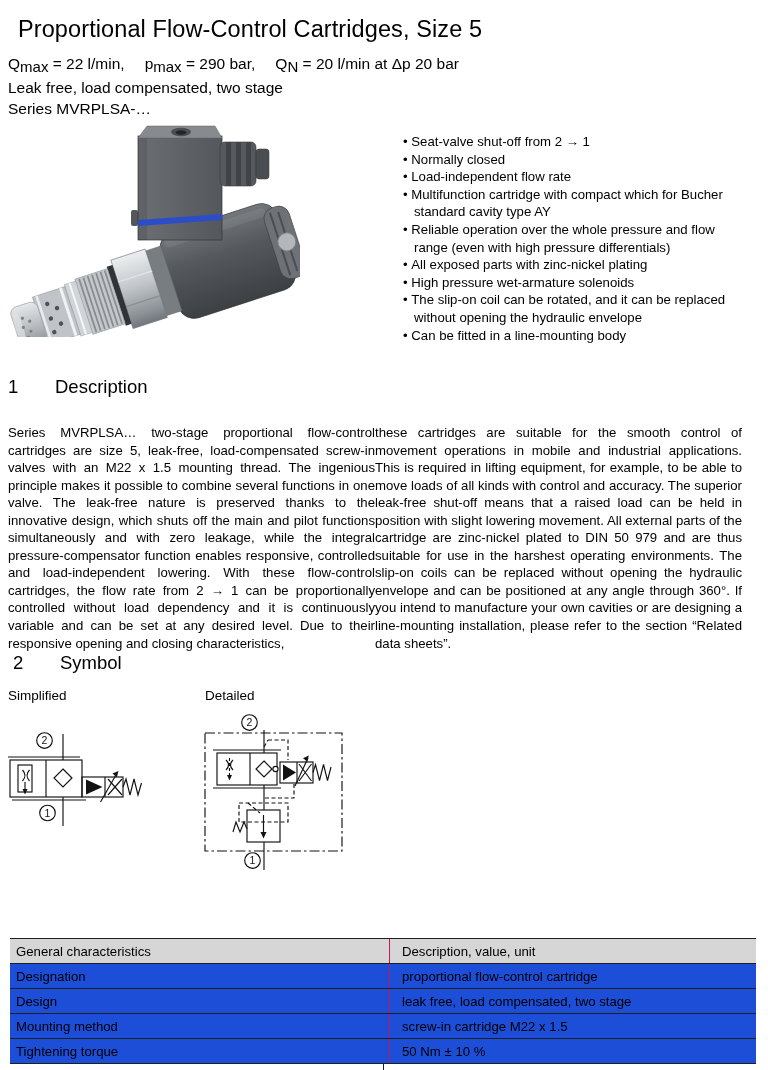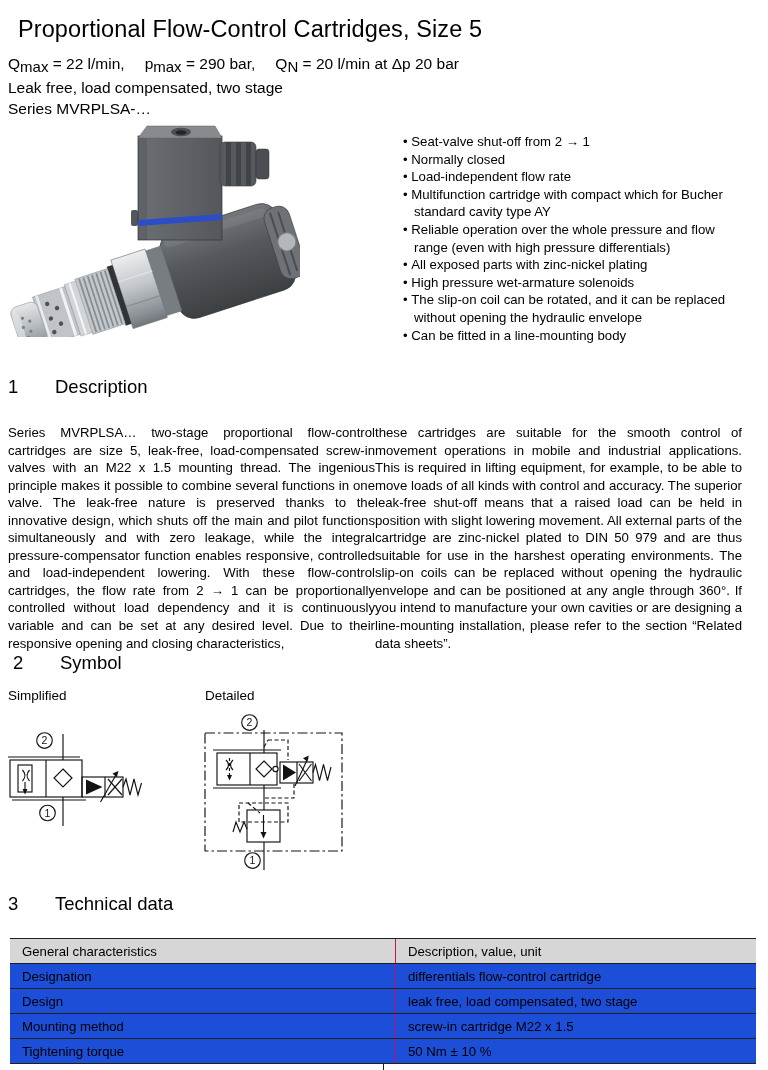--- a/index.html
+++ b/index.html
@@ -37,21 +37,21 @@
   .sym-label { font-size:13.5px; }
 
   
   .ttable { left:10px; top:938px; width:746px; border-collapse:collapse; table-layout:fixed; }
   .ttable th, .ttable td {
     font-size:13.2px; font-weight:400; text-align:left; vertical-align:middle;
     border-top:1px solid #1f1f1f; border-bottom:1px solid #1f1f1f; padding:0;
   }
   .ttable th { background:#d6d6d6; height:24px; }
   .ttable td { height:24px; background:#1d4ed8; }
-  .ttable .c1 { width:373px; padding-left:12px; }
+  .ttable .c1 { width:373px; padding-left:6px; }
   .ttable .c2 { border-left:1px solid #be185d; padding-left:12px; }
   .divider-stub { left:383px; top:1063px; width:1px; height:7px; background:#1f1f1f; }
 
   svg { display:block; }
   .sym-stroke { stroke:#121212; fill:none; stroke-width:1.15; }
 </style>
 </head>
 <body>
 
 <div class="page">
@@ -248,35 +248,32 @@
       <circle cx="54.5" cy="160.5" r="7.8" fill="#fff"></circle>
     </g>
     <polygon points="29,75 34,75 31.5,80.5" fill="#121212"></polygon>
     <polygon points="85,64.5 85,80.5 98,72.5" fill="#121212"></polygon>
     <polygon points="110.8,55.5 105,58.3 109.3,61.6" fill="#121212"></polygon>
     <polygon points="62.5,132 68.5,132 65.5,138.5" fill="#121212"></polygon>
     <text x="51.5" y="26.3" font-size="10.5" text-anchor="middle" fill="#121212">2</text>
     <text x="54.5" y="164.3" font-size="10.5" text-anchor="middle" fill="#121212">1</text>
   </svg>
 
-  <div class="abs sec-h" style="left:8px; top:893px;">
-    <span class="sec-num">3</span><span>Technical data</span>
-  </div>
 
   <table class="abs ttable">
     <thead>
       <tr>
         <th class="c1">General characteristics</th>
         <th class="c2">Description, value, unit</th>
       </tr>
     </thead>
     <tbody>
       <tr>
         <td class="c1">Designation</td>
-        <td class="c2">differentials flow-control cartridge</td>
+        <td class="c2">proportional flow-control cartridge</td>
       </tr>
       <tr>
         <td class="c1">Design</td>
         <td class="c2">leak free, load compensated, two stage</td>
       </tr>
       <tr>
         <td class="c1">Mounting method</td>
         <td class="c2">screw-in cartridge M22 x 1.5</td>
       </tr>
       <tr>

